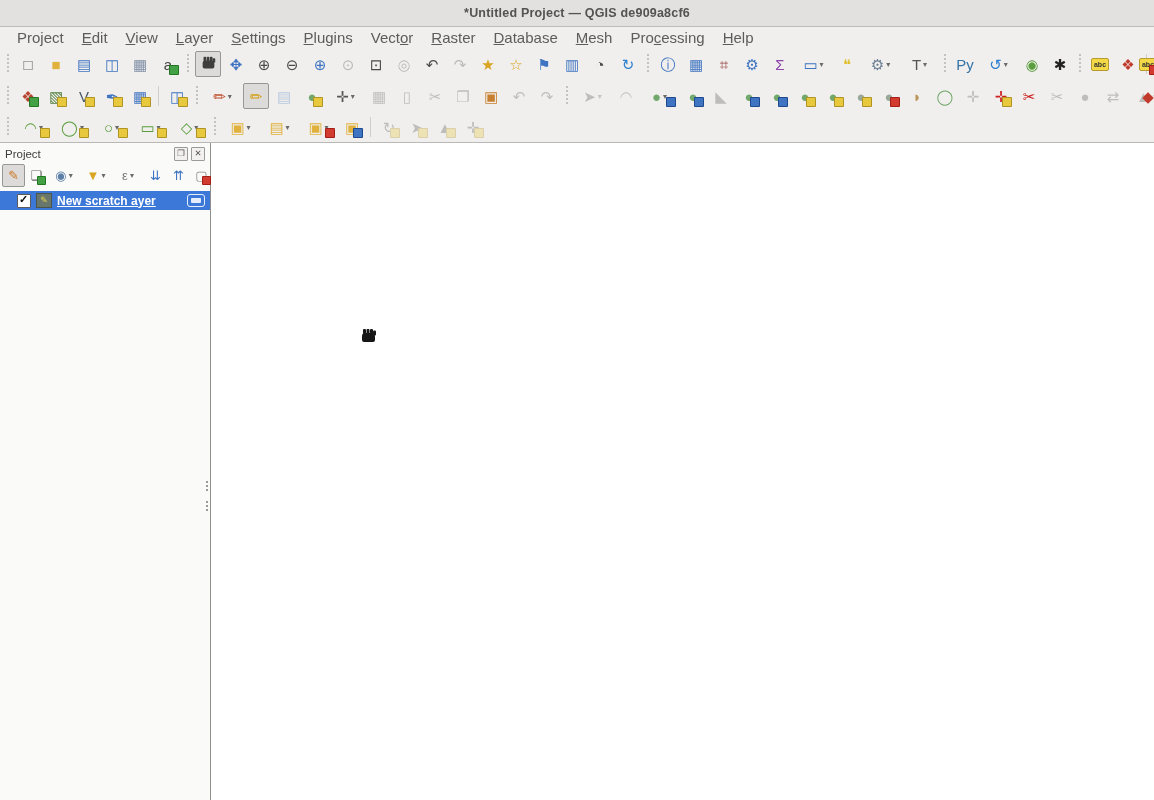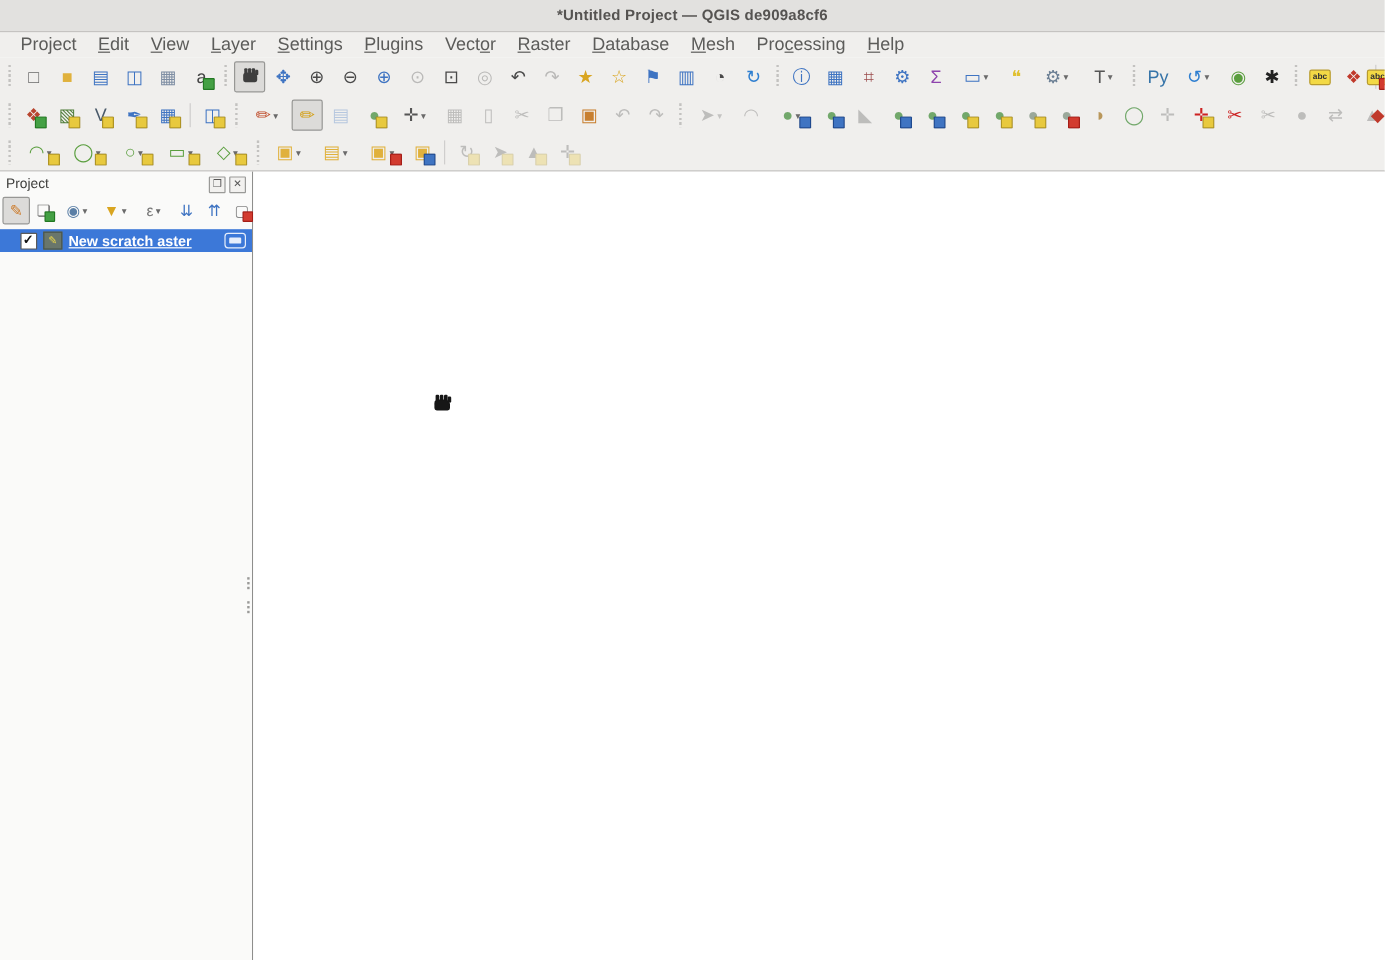--- a/index.html
+++ b/index.html
@@ -458,21 +458,21 @@
         <div class="tb-btn">
           <span class="glyph" style="color: rgb(136, 136, 136);">▢</span>
           <i class="badge badge-red"></i>
         </div>
       </div>
     <div class="layer-row">
       <span class="checkbox"></span>
       <span class="layer-icon">
           <span>✎</span>
         </span>
-      <span class="layer-label">New scratch aster</span>
+      <span class="layer-label">New scratch ayer</span>
       <span class="mem-indicator"></span>
     </div>
     <div class="splitter-dots">
       <i></i>
         <i></i>
         <i></i>
         <i class="gap"></i>
         <i></i>
         <i></i>
         <i></i>

